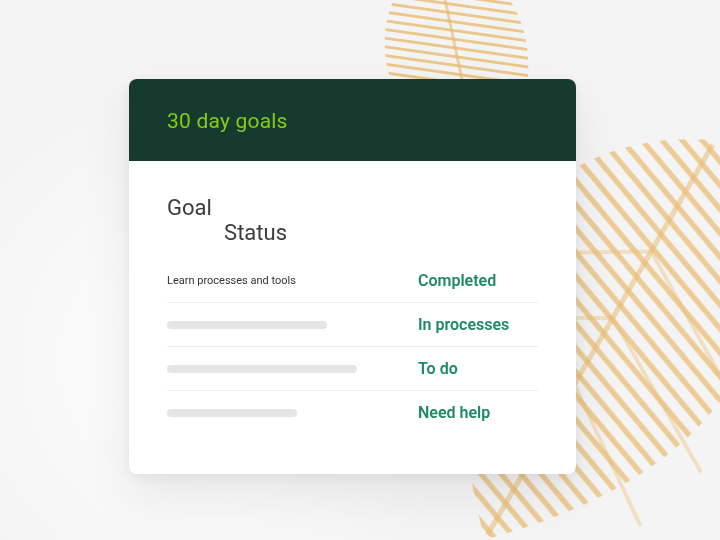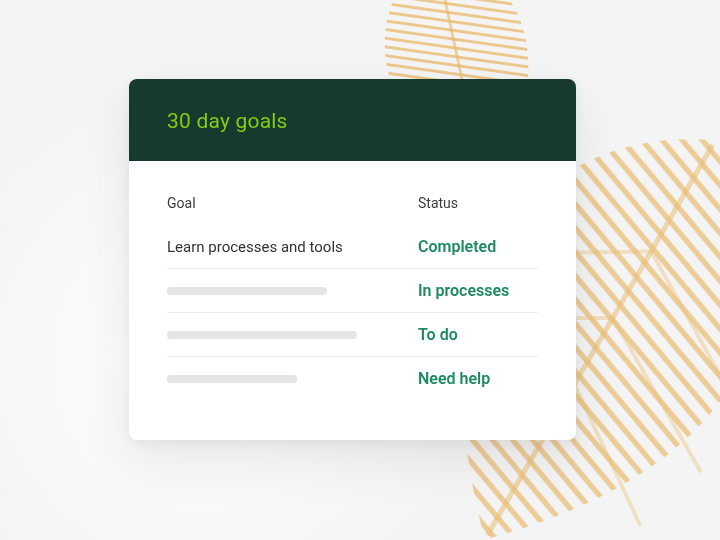--- a/index.html
+++ b/index.html
@@ -50,42 +50,43 @@
     font-size: 21px;
     font-weight: 400;
     letter-spacing: 0.2px;
   }
   .card-body {
     padding: 34px 38px 40px;
   }
   .columns-header {
     display: flex;
     justify-content: space-between;
-    font-size: 14px;
+    font-size: 22px;
     color: #3c3c3c;
     font-weight: 400;
     margin-bottom: 26px;
+    flex-direction: column;
   }
   .goal-col { flex: 1 1 auto; }
   .status-col {
     width: 120px;
-    text-align: left;
+    text-align: right;
   }
   .rows { }
   .row {
     display: flex;
     align-items: center;
     justify-content: space-between;
     padding: 12px 0 12px;
     border-bottom: 1px solid #ededed;
   }
   .row:first-child { padding-top: 0; }
   .row:last-child { border-bottom: none; }
   .goal-text {
-    font-size: 15px;
+    font-size: 11px;
     color: #333;
   }
   .goal-placeholder {
     height: 8px;
     background: #e5e5e5;
     border-radius: 4px;
   }
   .status-text {
     width: 120px;
     font-size: 16px;

